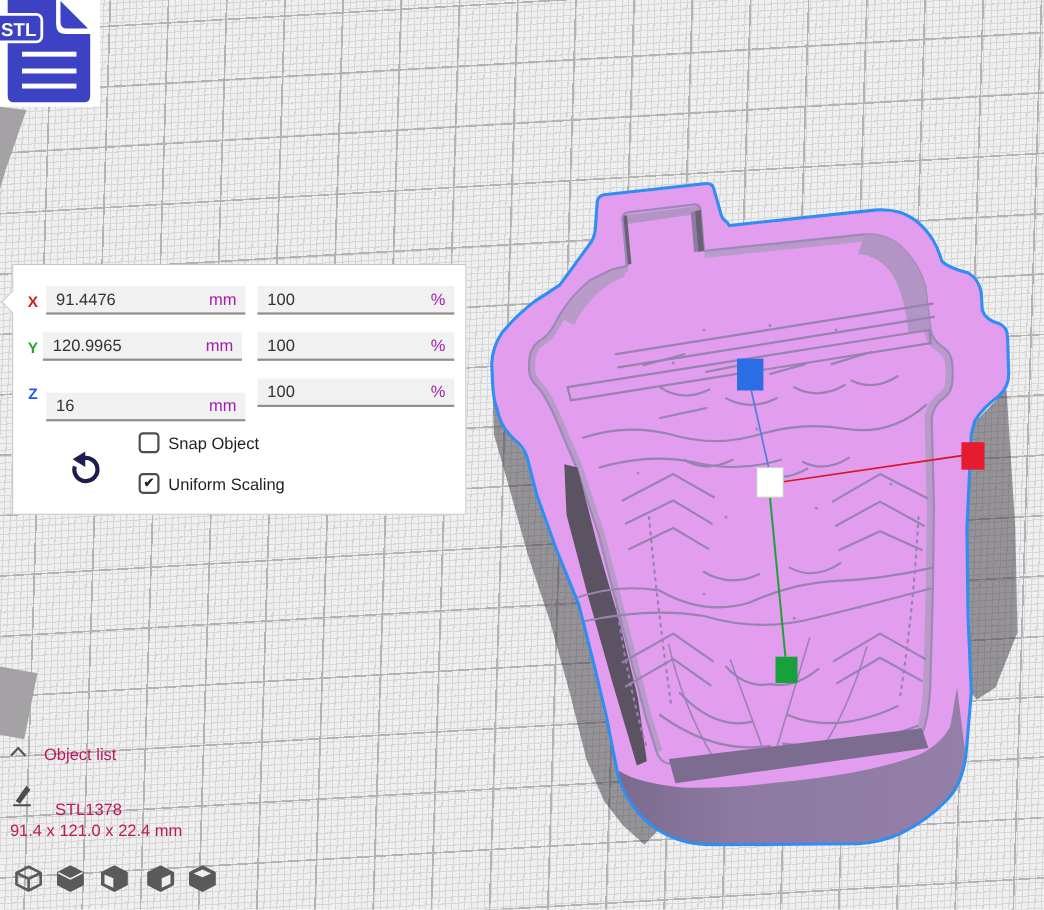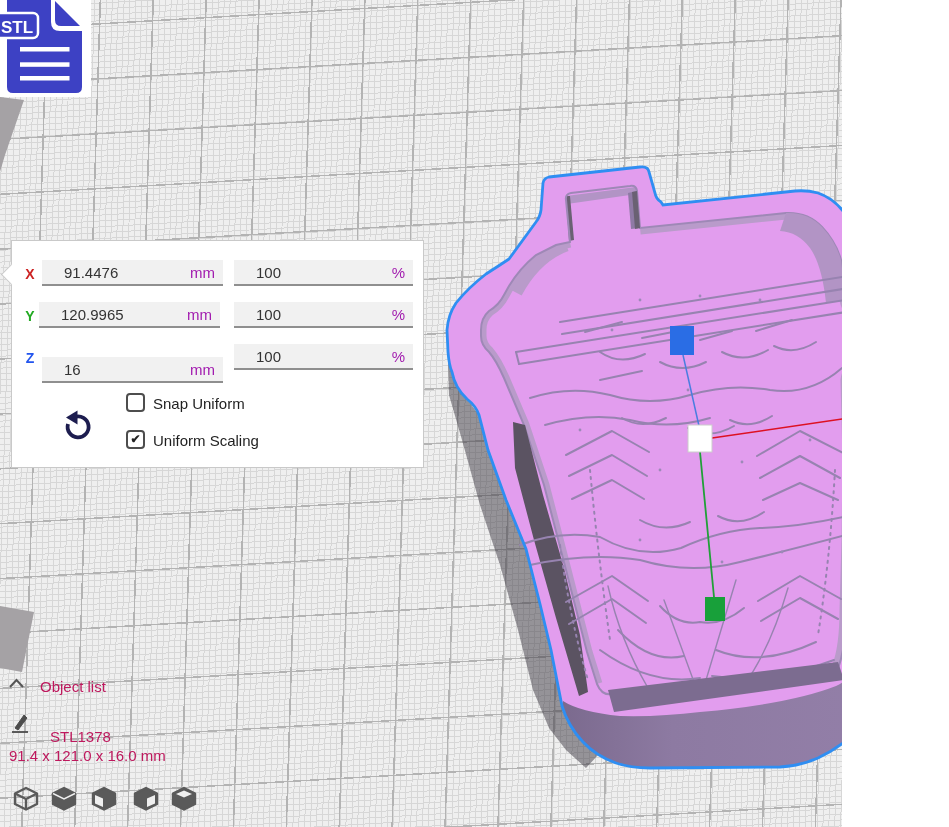--- a/index.html
+++ b/index.html
@@ -1,30 +1,30 @@
 <!DOCTYPE html>
 <html><head>
 <meta charset="utf-8">
 <style>
 html,body{margin:0;padding:0}
-.stage{position:relative;width:842px;height:827px;overflow:hidden;background:#efefef;font-family:"Liberation Sans",sans-serif}
+.stage{position:relative;width:949px;height:827px;overflow:hidden;background:#efefef;font-family:"Liberation Sans",sans-serif}
 .grid{position:absolute;left:-160px;top:-160px;width:1500px;height:1300px;
 background-color:#efefef;
 background-image:
  repeating-linear-gradient(90deg,#b3b3b3 0 1.5px,transparent 1.5px 53px),
  repeating-linear-gradient(0deg,#b3b3b3 0 1.5px,transparent 1.5px 55px),
  repeating-linear-gradient(90deg,#d7d7d7 0 1px,transparent 1px 5.9px),
  repeating-linear-gradient(0deg,#d7d7d7 0 1px,transparent 1px 5.9px);
 transform:matrix(1,-0.058,-0.031,1,0,0);
 transform-origin:0 0;}
 svg{position:absolute;left:0;top:0}
 .panel{position:absolute;left:11px;top:240px;width:413px;height:228px;background:#fff;border:1px solid #c9c9c9;box-sizing:border-box}
 .notch{position:absolute;left:-8px;top:26px;width:14px;height:14px;background:#fff;border-left:1px solid #c9c9c9;border-bottom:1px solid #c9c9c9;transform:rotate(45deg)}
 .axl{position:absolute;font-size:14px;font-weight:bold;width:20px;text-align:center}
-.fld{position:absolute;height:26px;background:#f1f1f1;border-bottom:2px solid #8f8f8f;font-size:15px;color:#333;line-height:26px;padding-left:22px;box-sizing:border-box}
+.fld{position:absolute;height:26px;background:#f1f1f1;border-bottom:2px solid #8f8f8f;font-size:15px;color:#333;line-height:26px;padding-left:9px;box-sizing:border-box}
 .fld .suf{float:right;color:#a21caf;margin-right:8px}
 .cb{position:absolute;width:15px;height:15px;border:2px solid #4d4d4d;border-radius:4px;background:#fff;color:#222;font-size:12px;line-height:15px;text-align:center;font-weight:bold}
 .cbl{position:absolute;font-size:15px;color:#1f1f1f}
 .btxt{position:absolute;font-size:15px;color:#be185d}
 </style>
 </head>
 <body>
 <div class="stage">
 <div class="grid"></div>
 <svg width="949" height="827" viewBox="0 0 949 827">
@@ -191,21 +191,21 @@
 <div class="fld" style="left:222px;top:19px;width:179px">100<span class="suf">%</span></div>
 <div class="fld" style="left:27px;top:61px;width:181px">120.9965<span class="suf">mm</span></div>
 <div class="fld" style="left:222px;top:61px;width:179px">100<span class="suf">%</span></div>
 <div class="fld" style="left:30px;top:116px;width:181px">16<span class="suf">mm</span></div>
 <div class="fld" style="left:222px;top:103px;width:179px">100<span class="suf">%</span></div>
 <svg width="30" height="38" style="left:51px;top:163px" viewBox="0 0 30 38">
 <path d="M5,20 A10.5,10.5 0 1 0 11.5,13" fill="none" stroke="#1d1d4f" stroke-width="3.8"></path>
 <polygon points="3,13.5 14.5,6.5 14.5,20.5" fill="#1d1d4f"></polygon>
 </svg>
 <div class="cb" style="left:114px;top:152px"></div>
-<div class="cbl" style="left:141px;top:154px">Snap Uniform</div>
+<div class="cbl" style="left:141px;top:154px">Snap Object</div>
 <div class="cb" style="left:114px;top:189px">✔</div>
 <div class="cbl" style="left:141px;top:191px">Uniform Scaling</div>
 </div>
 
 <div class="btxt" style="left:40px;top:678px">Object list</div>
 <div class="btxt" style="left:50px;top:728px">STL1378</div>
-<div class="btxt" style="left:9px;top:747px">91.4 x 121.0 x 16.0 mm</div>
+<div class="btxt" style="left:9px;top:747px">91.4 x 121.0 x 22.4 mm</div>
 </div>
 
 </body></html>

